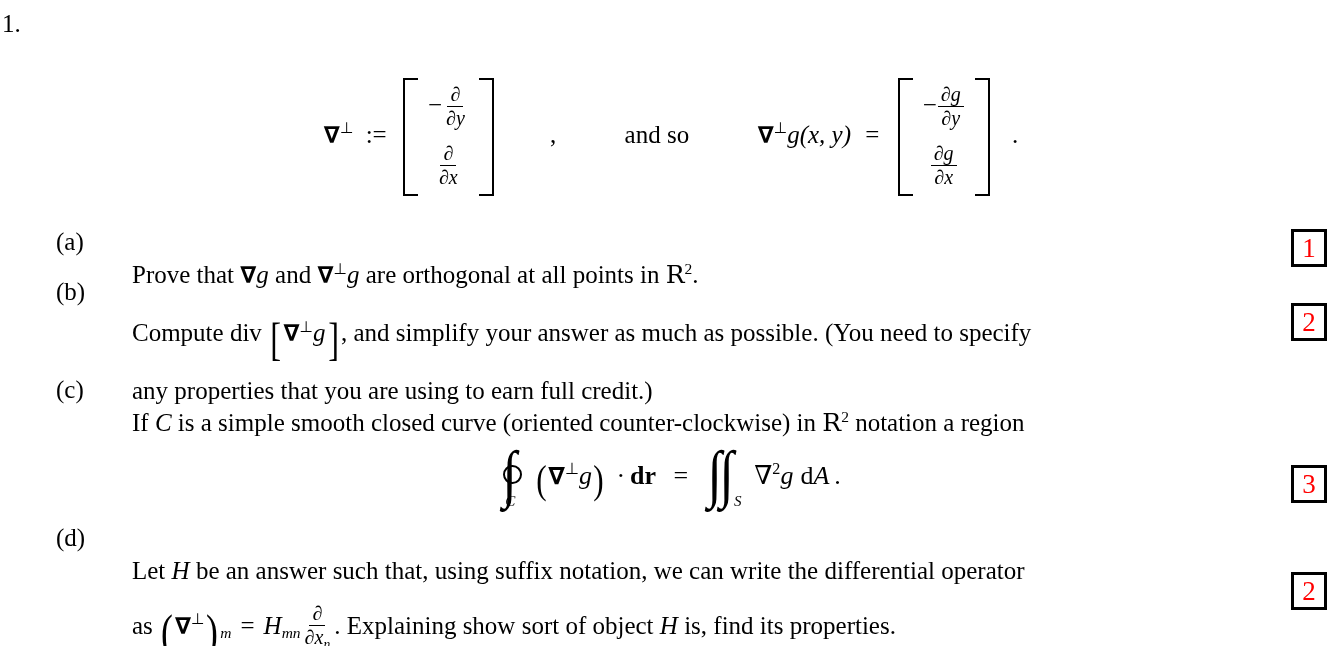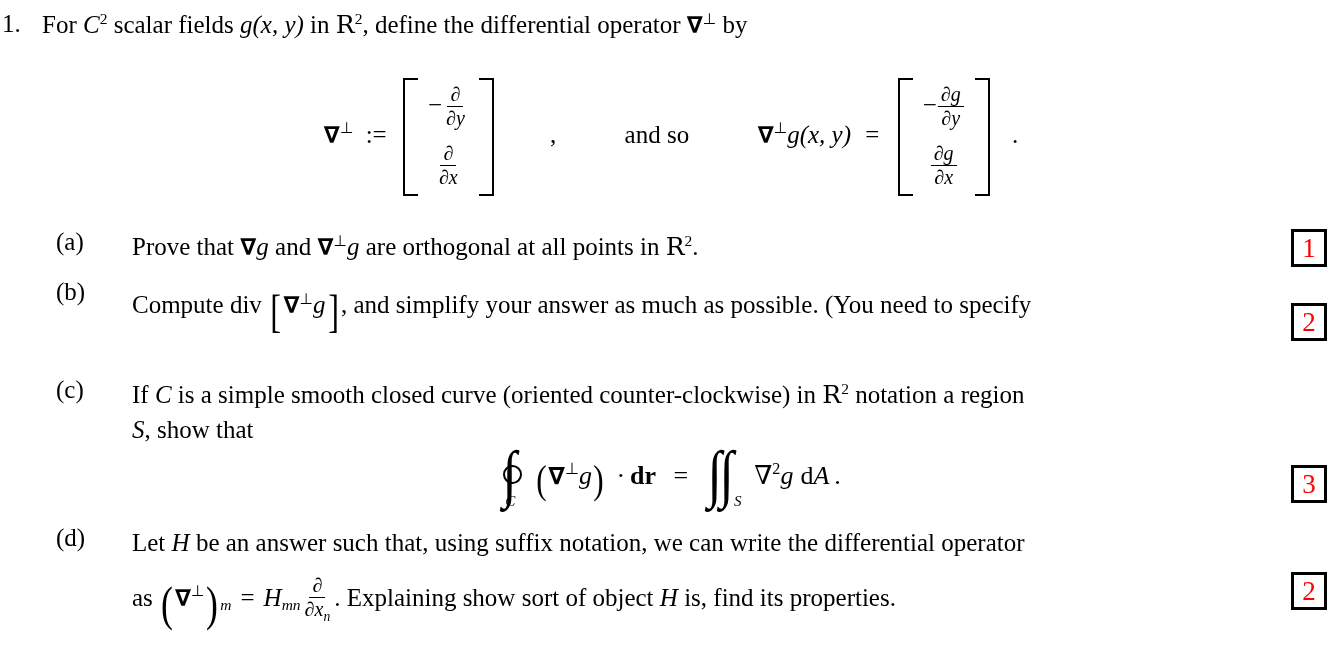--- a/index.html
+++ b/index.html
@@ -152,20 +152,21 @@
   .item .lbl {
     position: absolute;
     left: 0;
     top: 0;
     width: 62px;
     text-align: left;
   }
   .item .body {
     margin-left: 76px;
     line-height: 1.48;
+    margin-top: 28px;
   }
 
   .display-2 {
     position: absolute;
     left: 0;
     width: 1342px;
     text-align: center;
     font-size: 26px;
     white-space: nowrap;
   }
@@ -211,23 +212,20 @@
     background: #ffffff;
   }
 </style>
 </head>
 <body>
 
 <div class="page">
 
   <div class="qnum">1.</div>
 
-  <div class="stem">
-    <span>For </span><span class="mi" style="font-family:'Liberation Serif',serif">C</span><sup class="pow">2</sup><span> scalar fields </span><span class="mi">g</span><span class="mi">(x, y)</span><span> in </span><span class="bb">R</span><sup class="pow">2</sup><span>, define the differential operator </span><span class="bold-nabla">∇</span><span class="perp">⊥</span><span> by</span>
-  </div>
 
   <div class="display-1">
     <span class="bold-nabla">∇</span><span class="perp">⊥</span>
     <span class="mr" style="margin:0 6px">:=</span>
     <span class="matrix">
       <span class="brk left"></span>
       <span class="mcol">
         <span class="mrow"><span class="mr">−</span><span class="frac">
               <span class="num">∂</span>
               <span class="den">∂y</span>
@@ -266,29 +264,29 @@
     <div class="body">
       <span>Prove that </span><span class="bold-nabla">∇</span><span class="mi">g</span><span> and </span><span class="bold-nabla">∇</span><span class="perp">⊥</span><span class="mi">g</span><span> are orthogonal at all points in </span><span class="bb">R</span><sup class="pow">2</sup><span>.</span>
     </div>
   </div>
   <div class="markbox" style="left:1291px; top:229px;">1</div>
 
   <div class="item" style="left:56px; top:278px; width:1230px;">
     <span class="lbl">(b)</span>
     <div class="body">
       <span>Compute div </span><span class="bigbracket">[</span><span class="bold-nabla">∇</span><span class="perp">⊥</span><span class="mi">g</span><span class="bigbracket">]</span><span>, and simplify your answer as much as possible. (You need to specify</span>
+      <div style="margin-top:-2px">any properties that you are using to earn full credit.)</div>
     </div>
   </div>
   <div class="markbox" style="left:1291px; top:303px;">2</div>
 
   <div class="item" style="left:56px; top:376px; width:1270px;">
     <span class="lbl">(c)</span>
     <div class="body">
       <span>If </span><span class="mi">C</span><span> is a simple smooth closed curve (oriented counter-clockwise) in </span><span class="bb">R</span><sup class="pow">2</sup><span> notation a region</span>
-      <div style="margin-top:-2px"><span class="mi">S</span><span>, show that</span></div>
     </div>
   </div>
 
   <div class="display-2" style="top:452px;">
     <span class="ointwrap">
       <span class="intglyph">∫</span>
       <span class="ointcircle"></span>
       <span class="intsub" style="left:4px;">C</span>
     </span>
     <span style="display:inline-block;width:10px"></span><span class="medparen">(</span><span class="bold-nabla">∇</span><span class="perp">⊥</span><span class="mi">g</span><span class="medparen">)</span>

